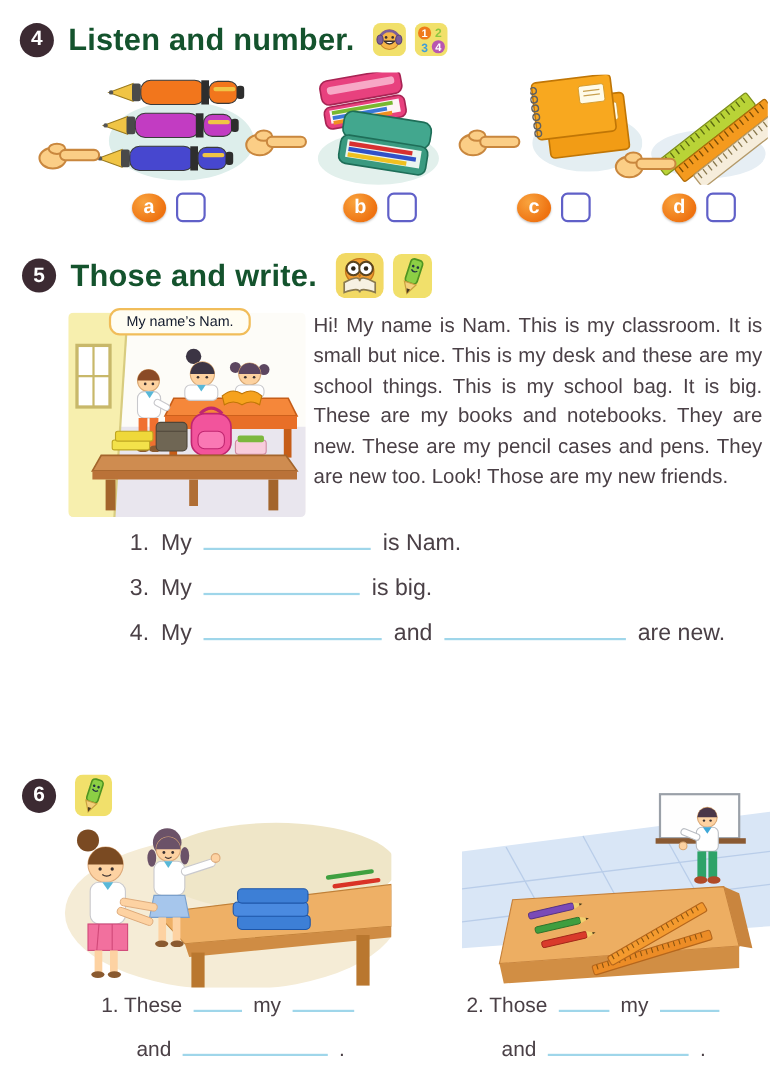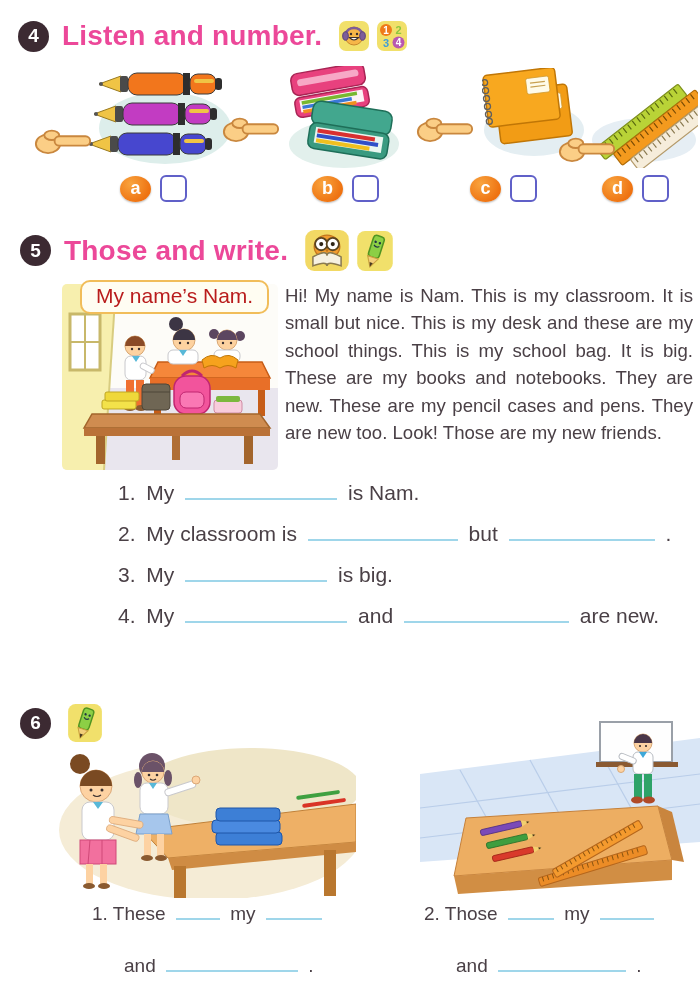--- a/index.html
+++ b/index.html
@@ -9,61 +9,61 @@
     overflow:hidden; font-family:"Liberation Sans", sans-serif; color:#4a4046;
   }
   .abs { position:absolute; }
   
   .hdr { position:absolute; display:flex; align-items:center; gap:13px; }
   .badge {
     width:31px; height:31px; border-radius:50%; background:#3c2a32; color:#fff;
     font-size:19px; font-weight:bold; display:flex; align-items:center; justify-content:center;
     flex:0 0 auto;
   }
-  .title { font-size:28px; font-weight:bold; color:#ec4899; letter-spacing:.2px; white-space:nowrap; }
+  .title { font-size:28px; font-weight:bold; color:#14532d; letter-spacing:.2px; white-space:nowrap; }
   .hicons { display:flex; gap:8px; align-items:center; margin-left:4px; }
   .hicons svg { display:block; }
   
   .tag { position:absolute; display:flex; align-items:center; }
   .letter {
     width:31px; height:26px; border-radius:50%;
     background:radial-gradient(circle at 35% 30%, #f9a43e, #ee7211 72%);
     color:#fff; font-weight:bold; font-size:18px;
     display:flex; align-items:center; justify-content:center;
     box-shadow:0 1px 2px rgba(0,0,0,.28);
   }
   .cbox {
     width:27px; height:27px; background:#fff; border:2.5px solid #6060c8;
     border-radius:6px; margin-left:9px;
   }
   
   .bubble {
     position:absolute; background:#fffdf2; border:2.5px solid #f1bd5a; border-radius:10px;
-    padding:2px 14px 4px 14px; font-size:21px; z-index:3; color:#b91c1c; white-space:nowrap;
+    padding:2px 14px 4px 14px; font-size:13px; z-index:3; color:#0f172a; white-space:nowrap;margin-left:19px;
   }
   .scene { position:absolute; border-radius:5px; overflow:hidden; }
   .scene svg { display:block; }
   .passage {
     position:absolute; left:285px; top:282px; width:408px;
     font-size:18.6px; line-height:27.4px; text-align:justify; color:#4a4046;
   }
   
   .qlist { position:absolute; left:118px; top:480px; width:575px; }
   .q { font-size:21px; margin-bottom:17px; white-space:nowrap; height:24px; }
   .q span { vertical-align:baseline; }
   .q .num { margin-right:5px; }
   .blank {
     display:inline-block; border-bottom:2px solid #9fd6ea; height:.95em;
     vertical-align:baseline; margin:0 5px;
   }
   .b152{width:152px}.b150{width:150px}.b146{width:146px}.b142{width:142px}
   .b162{width:162px}.b165{width:165px}.b148{width:148px}
   
   .sent { position:absolute; font-size:19px; }
-  .sent .l1 { margin-bottom:28px; white-space:nowrap; height:24px; }
+  .sent .l1 { margin-bottom:16px; white-space:nowrap; height:24px; }
   .sent .l2 { padding-left:32px; white-space:nowrap; height:24px; }
   .b44{width:44px}.b56{width:56px}.b132{width:132px}
   .b46{width:46px}.b54{width:54px}.b128{width:128px}
   .hand { position:absolute; }
 </style>
 </head>
 <body>
 
 <div class="page">
 
@@ -340,28 +340,20 @@
   <div class="passage">Hi! My name is Nam. This is my classroom. It is small but nice. This is my desk and these are my school things. This is my school bag. It is big. These are my books and notebooks. They are new. These are my pencil cases and pens. They are new too. Look! Those are my new friends.</div>
 
   <div class="qlist">
     <div class="q">
       <span class="num">1.</span>
       <span>My</span>
       <span class="blank b152"></span>
       <span>is Nam.</span>
     </div>
     <div class="q">
-      <span class="num">2.</span>
-      <span>My classroom is</span>
-      <span class="blank b150"></span>
-      <span>but</span>
-      <span class="blank b146"></span>
-      <span>.</span>
-    </div>
-    <div class="q">
       <span class="num">3.</span>
       <span>My</span>
       <span class="blank b142"></span>
       <span>is big.</span>
     </div>
     <div class="q">
       <span class="num">4.</span>
       <span>My</span>
       <span class="blank b162"></span>
       <span>and</span>

